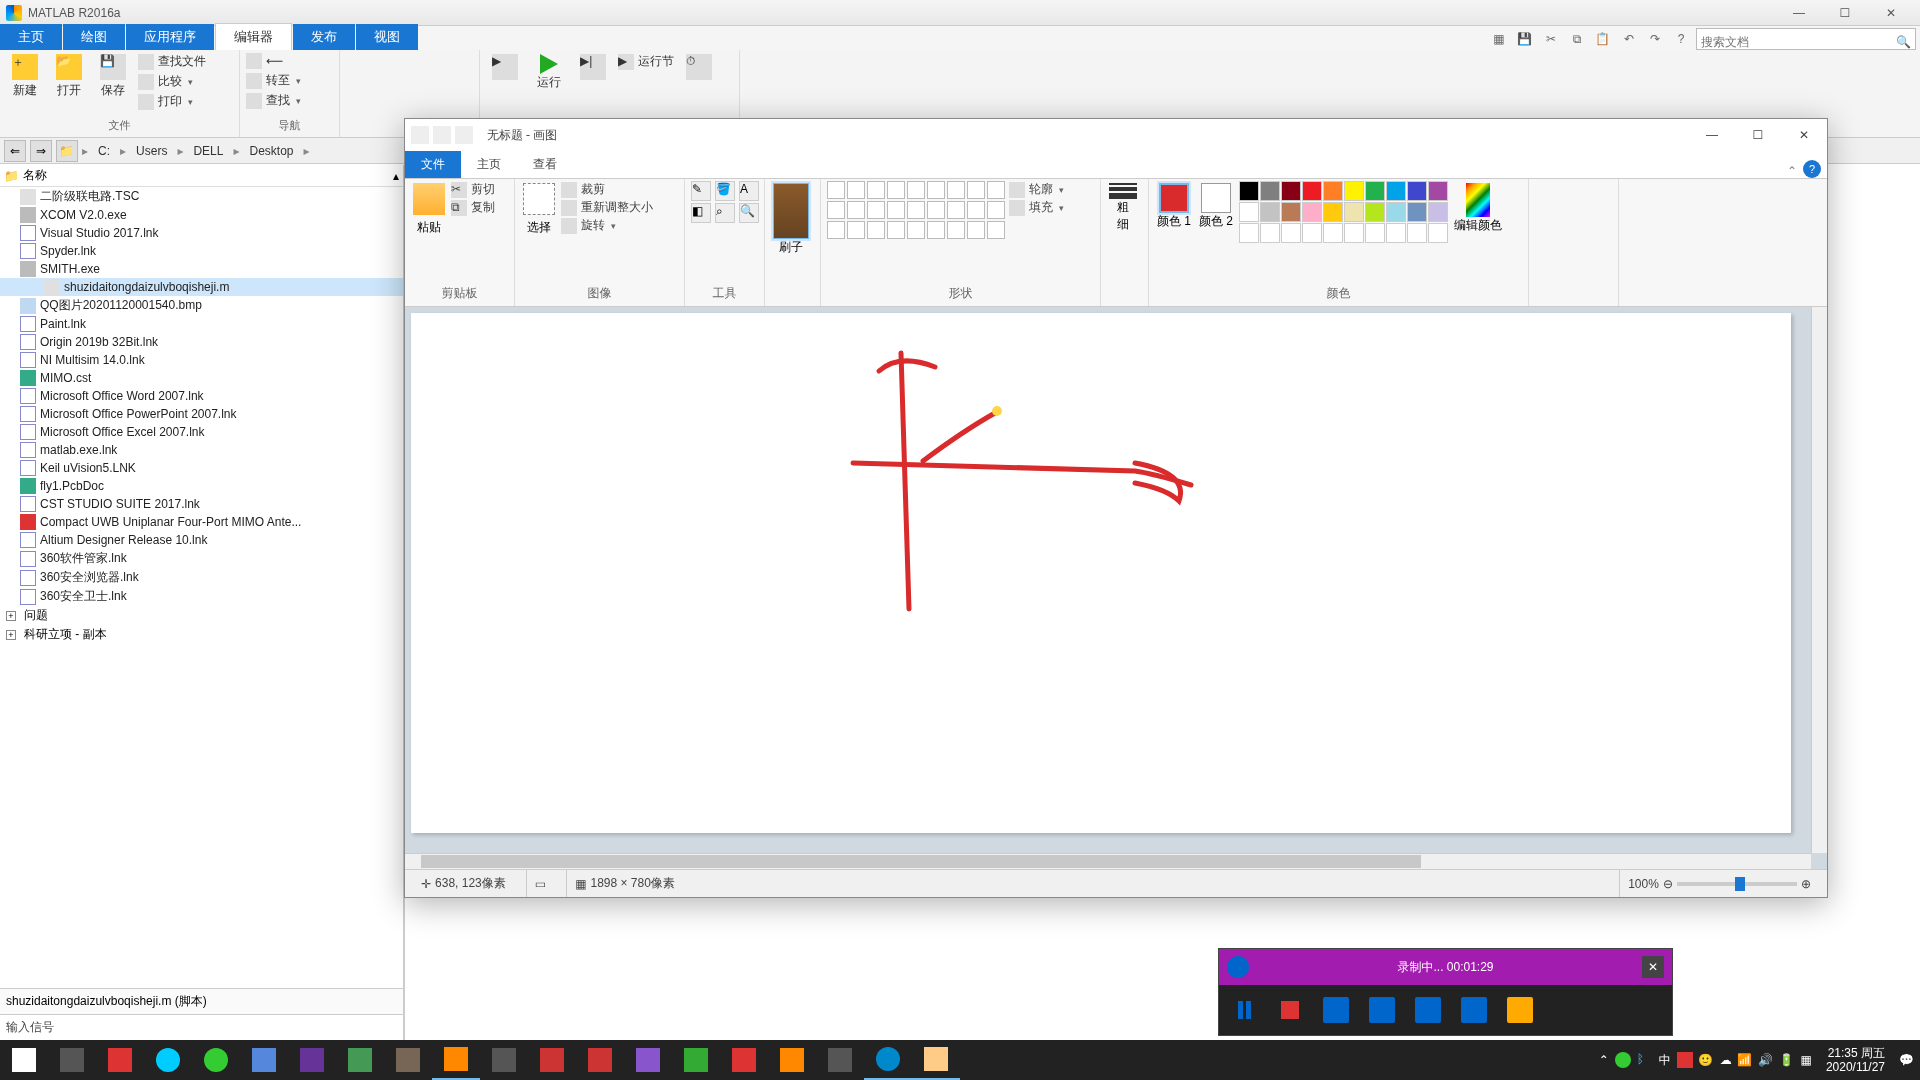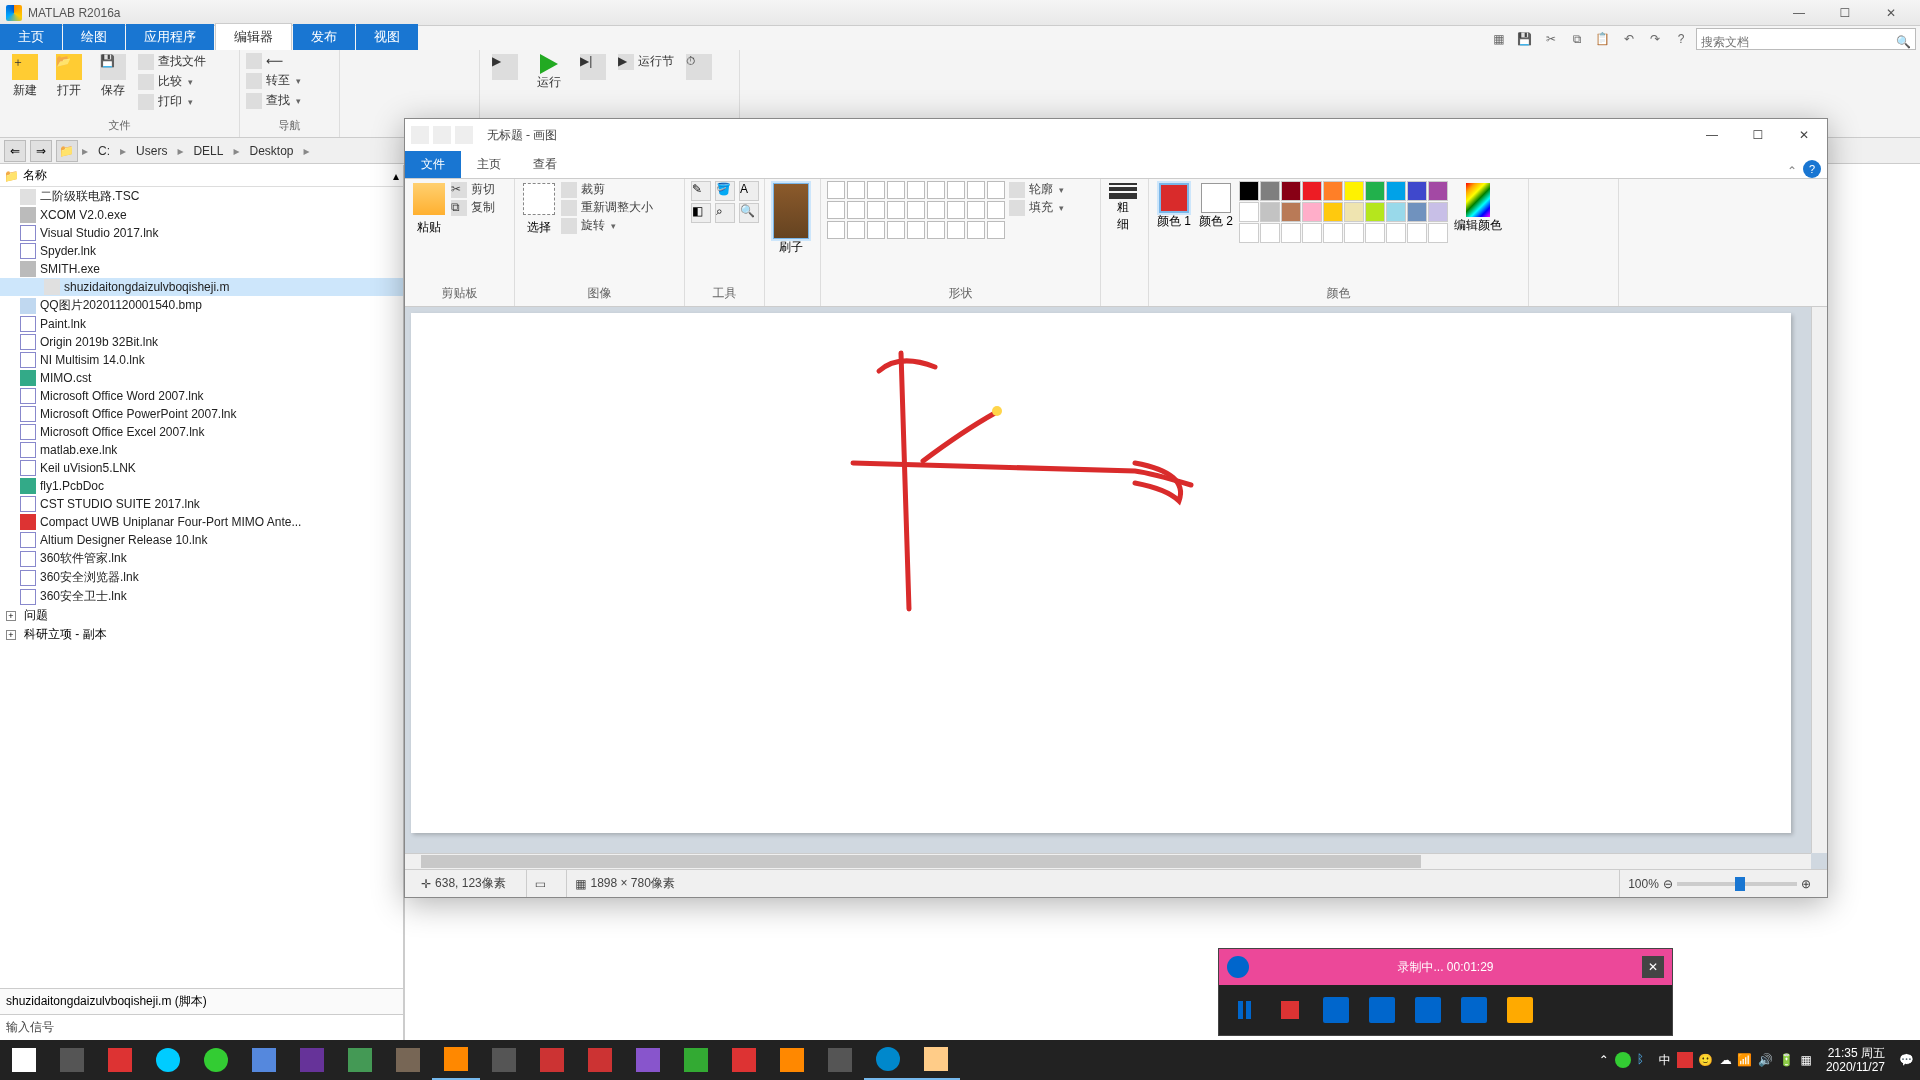--- a/index.html
+++ b/index.html
@@ -109,21 +109,21 @@
 .paint-scroll-v { position:absolute; right:0; top:0; bottom:16px; width:16px; background:#f0f0f0; border-left:1px solid #ccc; }
 
 .paint-status { height:28px; border-top:1px solid #ccc; background:#f0f0f0; display:flex; align-items:center; gap:12px; padding:0 8px; color:#444; }
 .paint-status .cell { display:flex; align-items:center; gap:4px; padding:0 8px; border-left:1px solid #ccc; height:100%; }
 .paint-status .sp { flex:1; }
 .zoom-slider { width:120px; height:4px; background:#ccc; position:relative; }
 .zoom-slider .knob { position:absolute; top:-5px; left:58px; width:10px; height:14px; background:#1976d2; }
 
 
 .recorder { position:absolute; right:247px; bottom:44px; width:455px; background:#222; color:#fff; border:1px solid #444; }
-.rec-top { height:36px; background:#ec4899; display:flex; align-items:center; padding:0 8px; gap:8px; }
+.rec-top { height:36px; background:#a21caf; display:flex; align-items:center; padding:0 8px; gap:8px; }
 .rec-top .rico { width:22px; height:22px; background:#06c; border-radius:50%; }
 .rec-top .sp { flex:1; text-align:center; }
 .rec-top .cls { width:22px; height:22px; display:flex; align-items:center; justify-content:center; background:#444; }
 .rec-body { height:50px; display:flex; align-items:center; gap:16px; padding:0 10px; }
 .rec-btn { width:30px; height:30px; display:flex; align-items:center; justify-content:center; }
 .rec-pause { display:flex; gap:3px; } .rec-pause span { width:5px; height:18px; background:#06c; }
 .rec-stop { width:18px; height:18px; background:#d33; }
 .rec-ic { width:26px; height:26px; background:#06c; border-radius:2px; }
 
 

